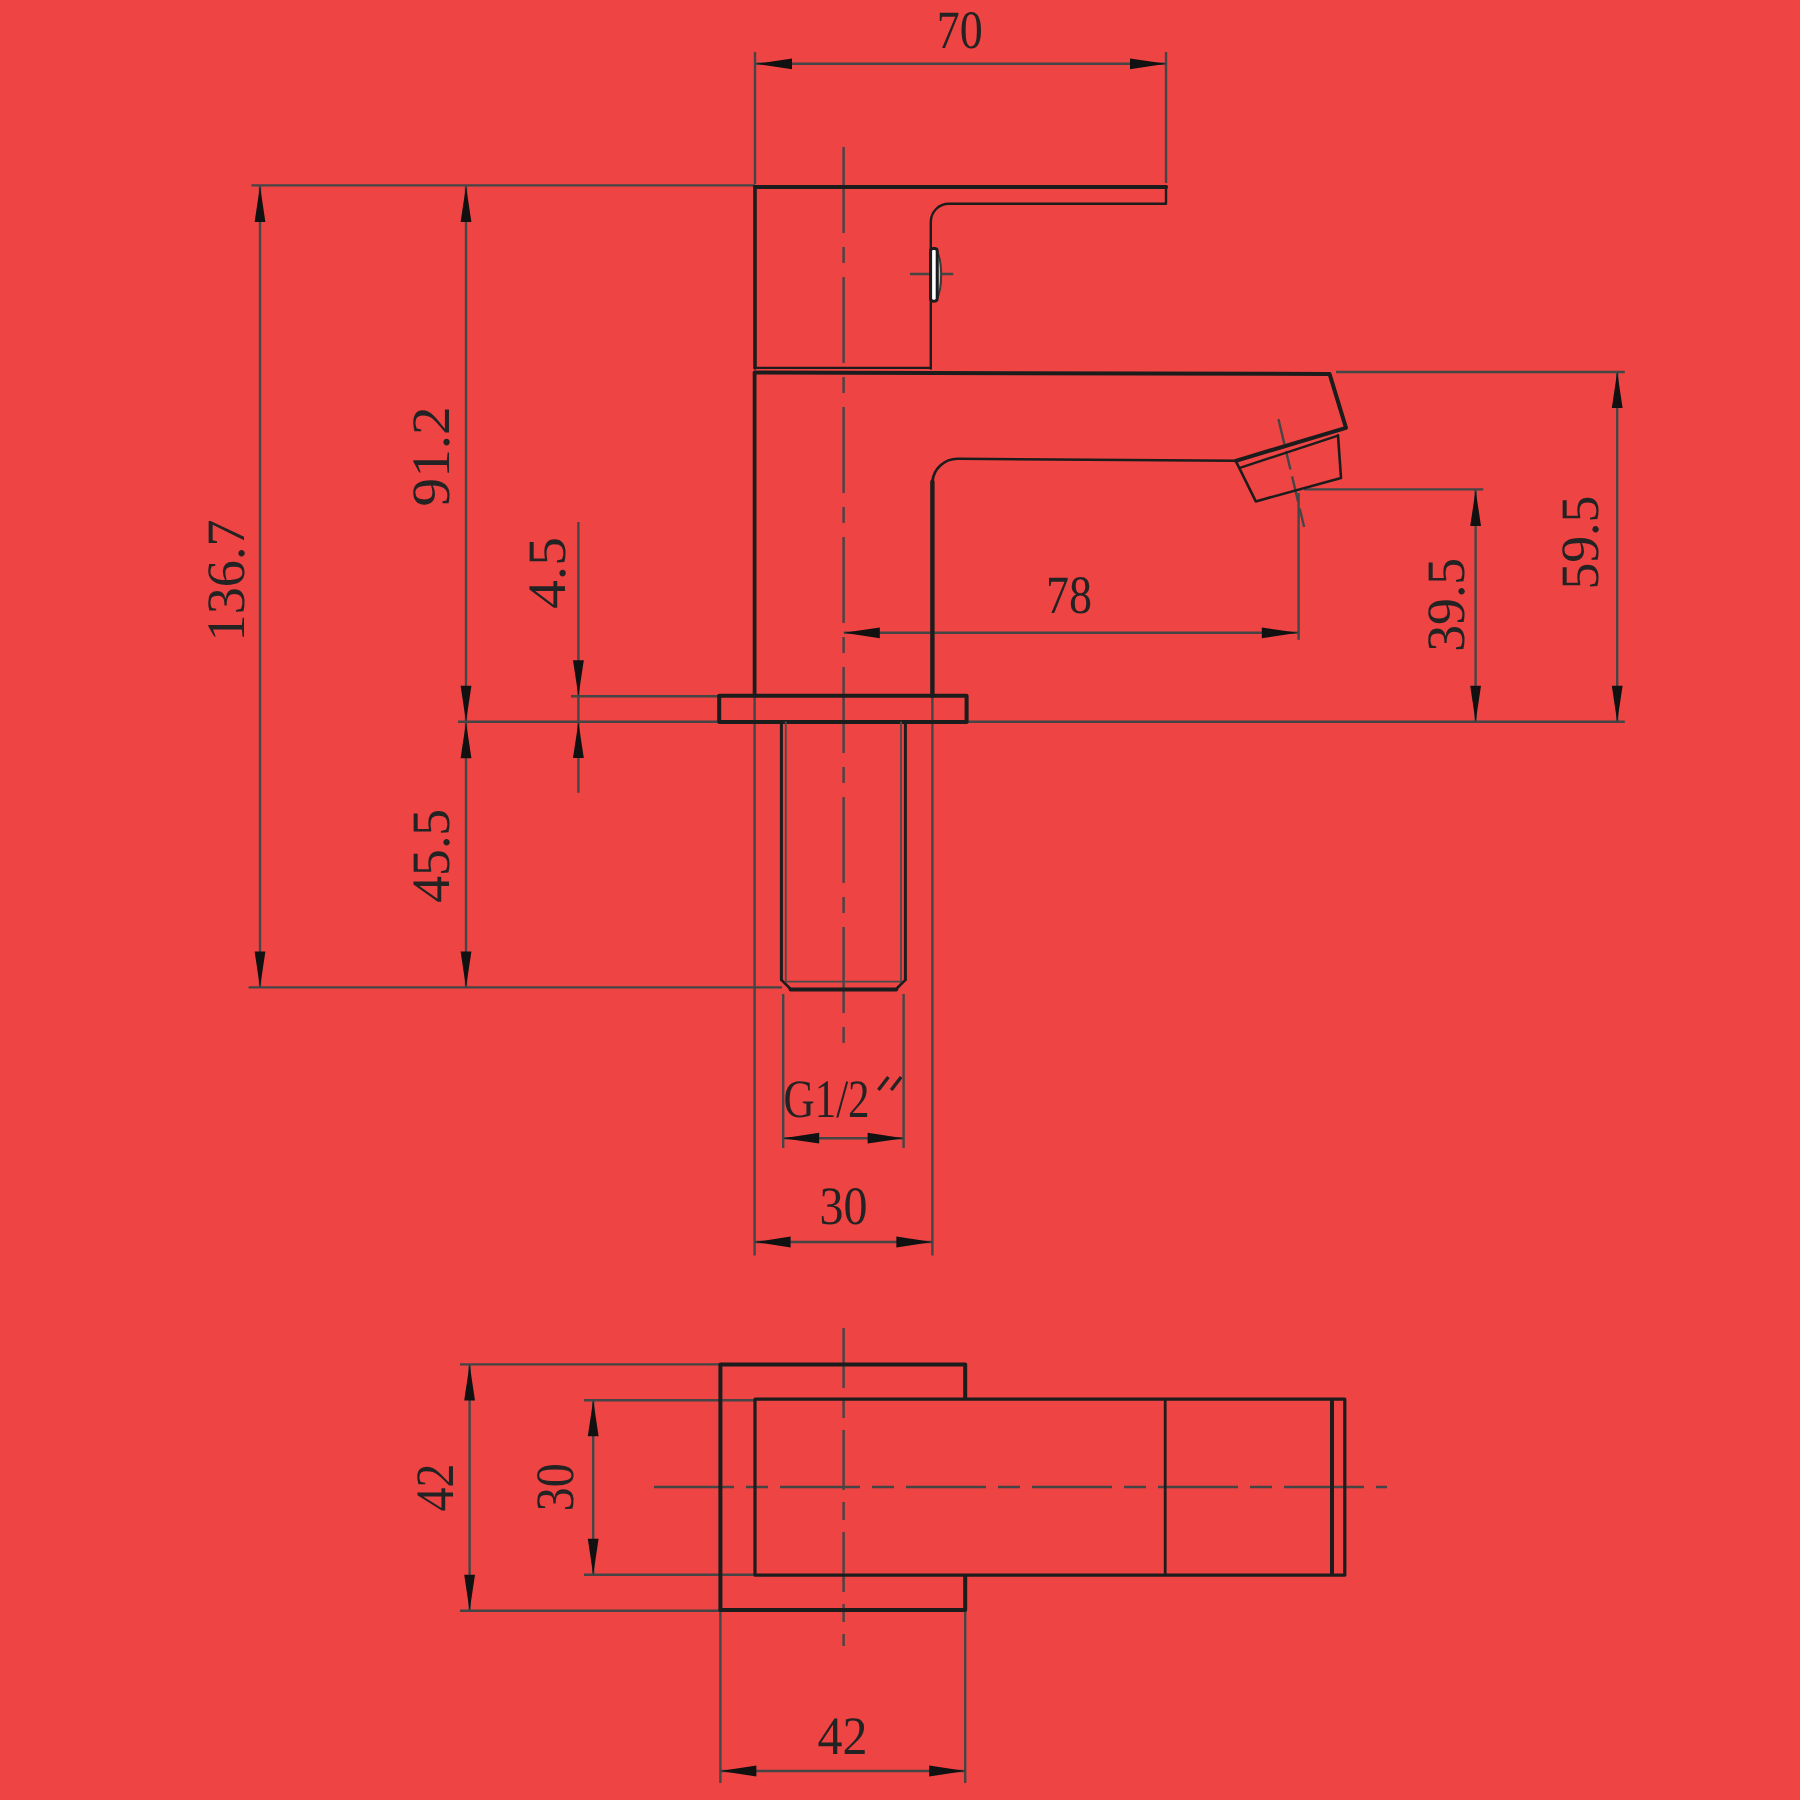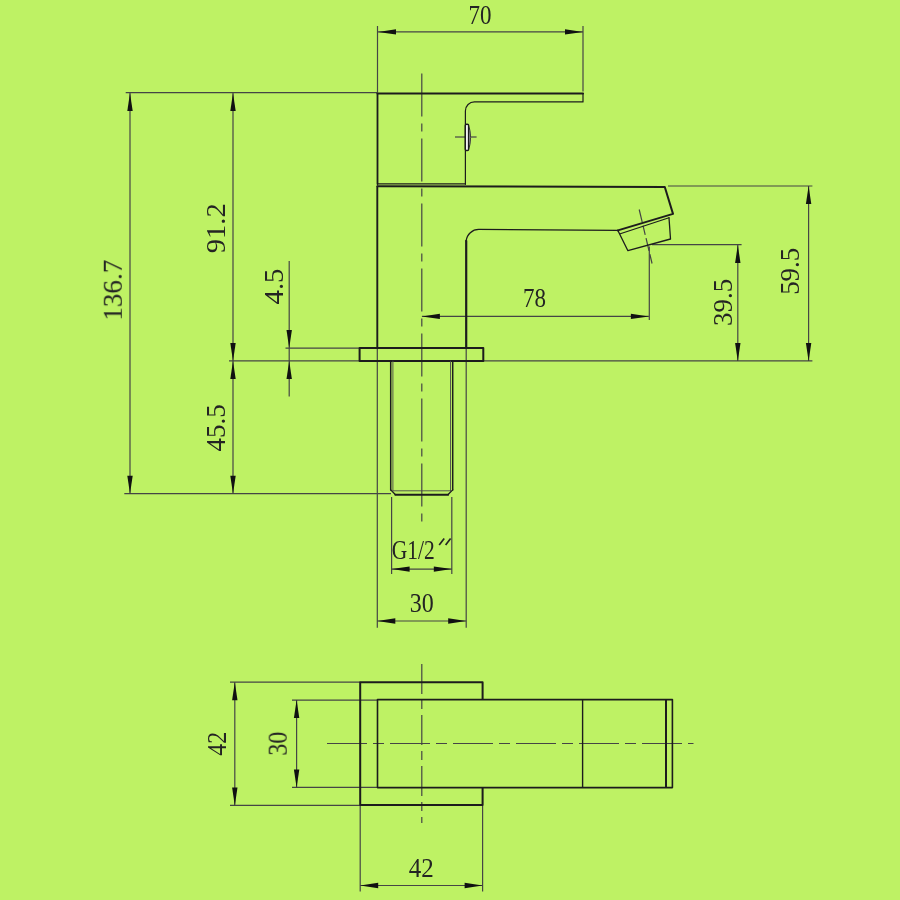--- a/index.html
+++ b/index.html
@@ -1,16 +1,16 @@
 <!DOCTYPE html>
 <html><head>
 <meta charset="utf-8">
 <style>
   html,body{margin:0;padding:0;background:#ffffff;}
-  #page{width:900px;height:900px;position:relative;background:#bef264;overflow:hidden;}
+  #page{width:900px;height:900px;position:relative;background:#ef4444;overflow:hidden;}
   svg{position:absolute;left:0;top:0;}
   text{font-family:"Liberation Serif", serif;fill:#242424;}
 </style>
 </head>
 <body>
 <div id="page">
 <svg width="900" height="900" viewBox="0 0 900 900">
 
   <g stroke="#454545" stroke-width="1.2" fill="none">
 

